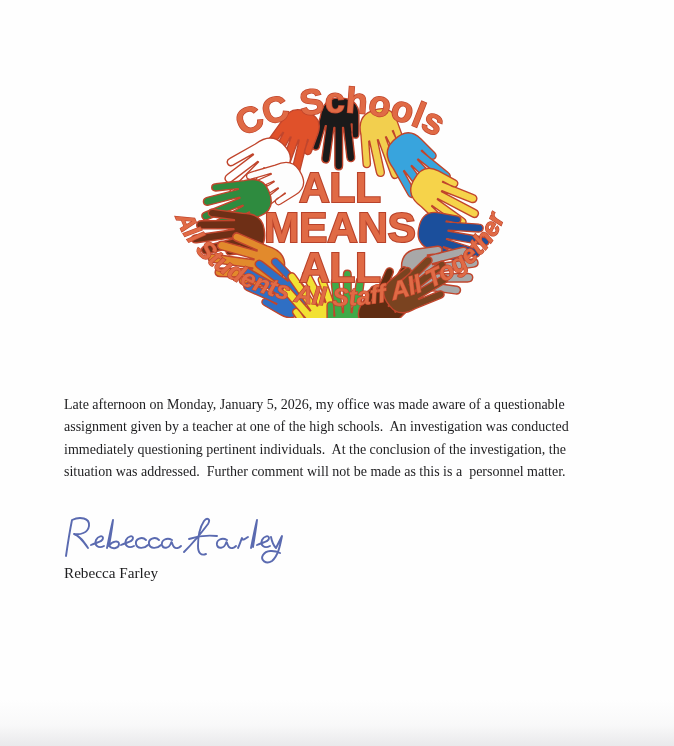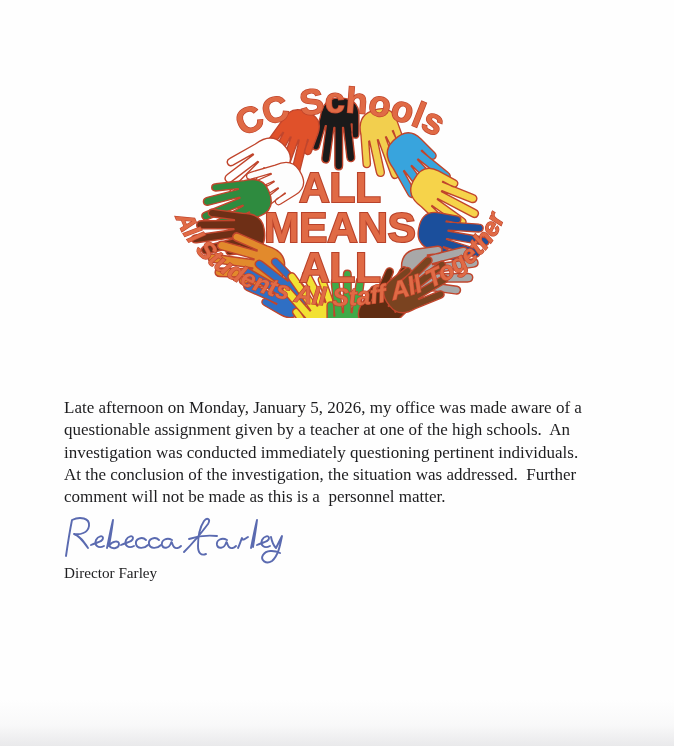--- a/index.html
+++ b/index.html
@@ -39,21 +39,21 @@
     height: 268px;
   }
   .logo-svg { display: block; width: 360px; height: 268px; }
 
   
   .letter-body {
     position: absolute;
     left: 64px;
     top: 380px;
     width: 534px;
-    font-size: 17px;
+    font-size: 14px;
     line-height: 22.3px;
     color: #1d1d1f;
     text-align: left;
     white-space: pre-wrap;
   }
 
   
   .sig-block {
     position: absolute;
     left: 64px;
@@ -230,17 +230,17 @@
 
         <path d="M 180,36 C 182,32 183,28 184,26 C 185,29 187,27 190,25"></path>
 
         <path d="M 193,36 C 195,26 197,16 199,8 C 198,18 196,28 195,35"></path>
 
         <path d="M 199,33 C 205,30 211,30 211,26 C 211,23 206,24 204,28 C 202,33 206,37 212,34"></path>
 
         <path d="M 213,25 C 214,30 216,34 218,36 C 220,32 222,28 224,24 C 222,34 220,44 214,49 C 208,53 202,48 205,43 C 208,38 216,38 222,41"></path>
       </g>
     </svg>
-    <div class="sig-name">Director Farley</div>
+    <div class="sig-name">Rebecca Farley</div>
   </div>
 
   <div class="page-bottom-shade"></div>
 </div>
 
 </body></html>

